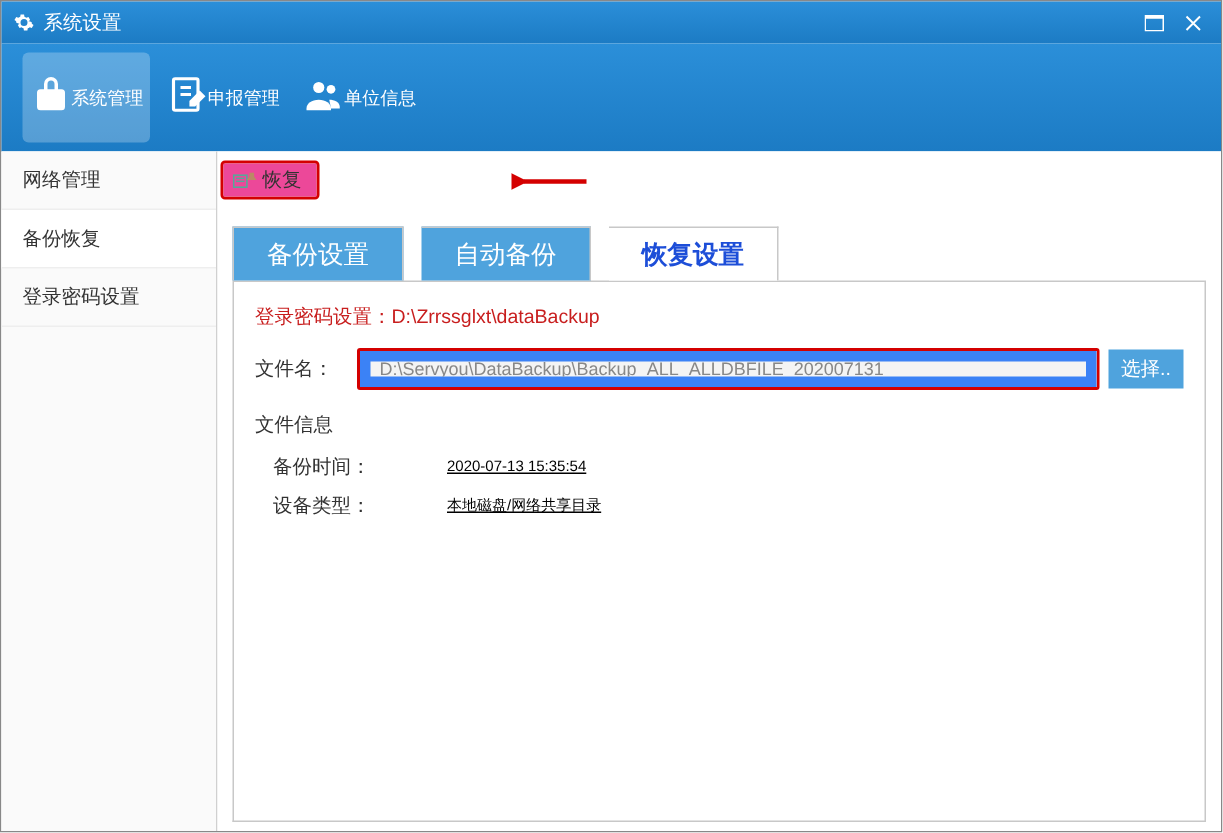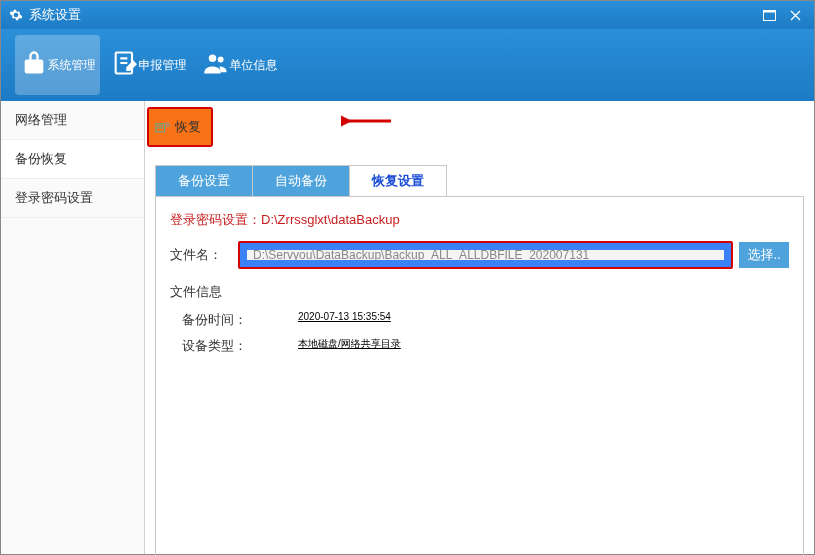--- a/index.html
+++ b/index.html
@@ -21,42 +21,42 @@
 
 
 .body { display: flex; height: calc(100% - 100px); background: #fff; }
 .sidebar { width: 144px; border-right: 1px solid #d0d0d0; background: #fafafa; }
 .sidebar-item { padding: 10px 14px; font-size: 13px; color: #333; border-bottom: 1px solid #eee; cursor: pointer; }
 .sidebar-item.selected { background: #fff; }
 .content { flex: 1; background: #fff; padding: 0; position: relative; }
 
 
 .restore-bar { padding: 6px 0 6px 0; }
-.restore-btn { display: inline-flex; align-items: center; padding: 3px 10px 3px 6px; background: #f97316; cursor: pointer; font-size: 13px; color: #333; height: 36px; }
+.restore-btn { display: inline-flex; align-items: center; padding: 3px 10px 3px 6px; background: #ec4899; cursor: pointer; font-size: 13px; color: #333; height: 22px; }
 .restore-btn-wrapper { display: inline-block; border: 2px solid #d40000; border-radius: 3px; margin-left: 2px; }
 .restore-icon { width: 16px; height: 14px; margin-right: 4px; }
 .arrow-svg { position: absolute; left: 196px; top: 8px; pointer-events: none; }
 
 
 .tabs { display: flex; border-bottom: 1px solid #c8c8c8; margin-left: 10px; margin-right: 10px; margin-top: 12px; }
-.tab { padding: 6px 22px; font-size: 13px; background: #4fa3dd; color: #fff; border: 1px solid #c8c8c8; border-bottom: none; margin-right: 0; cursor: pointer; }
+.tab { padding: 6px 22px; font-size: 17px; background: #4fa3dd; color: #fff; border: 1px solid #c8c8c8; border-bottom: none; margin-right: 12px; cursor: pointer; }
 .tab.active { background: #fff; color: #1d4ed8; font-weight: bold; }
 .tab + .tab { border-left: none; }
 
 
 .panel { border: 1px solid #c8c8c8; border-top: none; margin: 0 10px; padding: 14px 14px 40px; height: 360px; }
 .default-path { color: #c81e1e; font-size: 13px; margin-bottom: 12px; }
 .row { display: flex; align-items: center; margin-bottom: 14px; }
 .label { width: 68px; font-size: 13px; color: #333; }
 .file-input { flex: 1; margin-right: 6px; }
 .file-input-wrapper { display: inline-block; border: 2px solid #d40000; border-radius: 2px; flex: 1; margin-right: 6px; }
 .file-input input { width: 100%; height: 24px; border: 7px solid #3b82f6; background: #f4f4f4; color: #888; padding: 0 6px; font-size: 12px; font-family: inherit; }
 .browse-btn { width: 50px; height: 26px; background: #4fa3dd; color: #fff; border: none; font-size: 13px; cursor: pointer; }
 .section-title { font-size: 13px; color: #333; margin-bottom: 10px; }
-.info-row { display: flex; margin-bottom: 8px; padding-left: 12px; }
+.info-row { display: flex; margin-bottom: 8px; padding-left: 12px; align-items: center; }
 .info-label { width: 116px; font-size: 13px; color: #333; }
 .info-val { font-size: 10px; color: #000000; text-decoration: underline; }
 </style>
 </head>
 <body>
 
 <div class="window">
 
   <div class="titlebar">
     <svg class="titlebar-icon" viewBox="0 0 24 24" fill="#fff">

